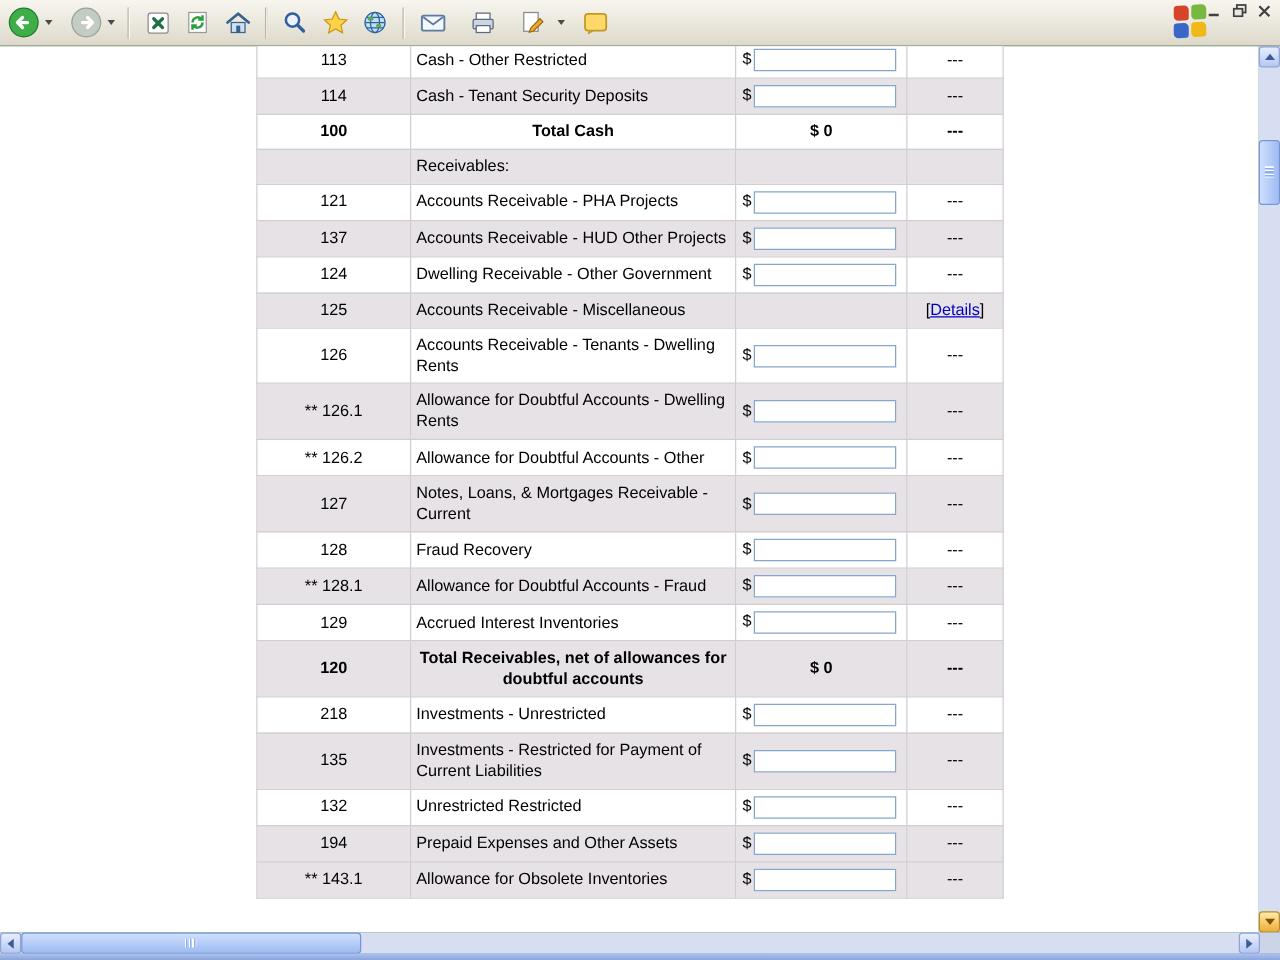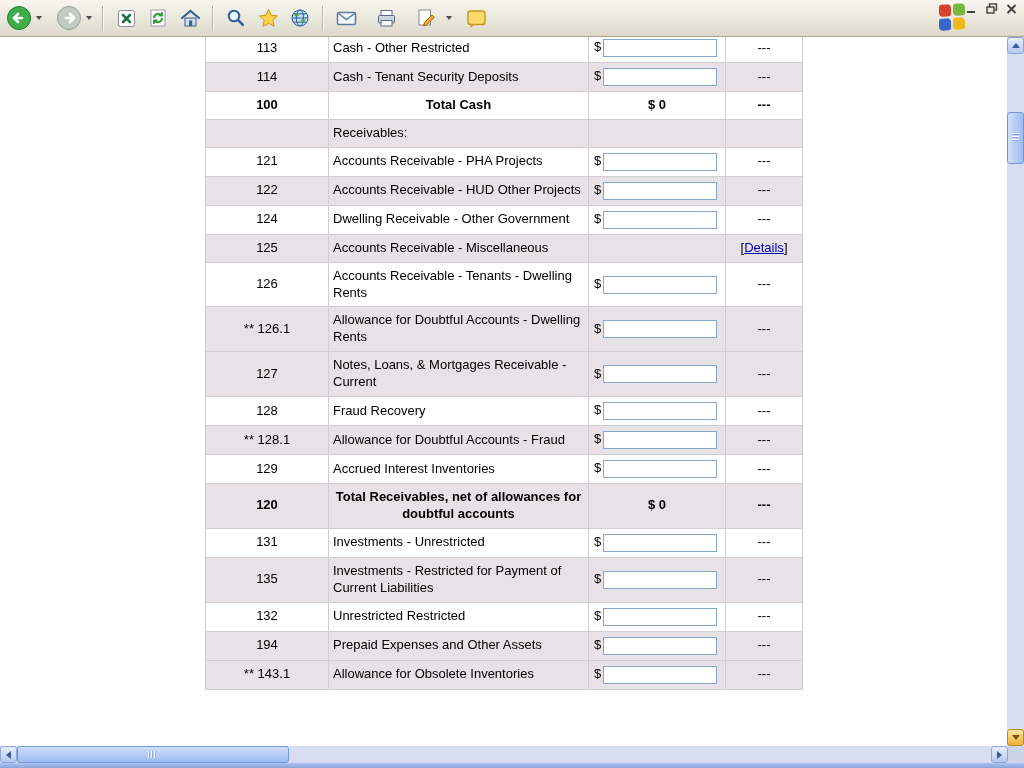--- a/index.html
+++ b/index.html
@@ -221,21 +221,21 @@
             <td class="value"></td>
             <td class="action"></td>
           </tr>
           <tr class="white input">
             <td class="line">121</td>
             <td class="desc">Accounts Receivable - PHA Projects</td>
             <td class="value"><span class="cur">$</span><input type="text" style=""></td>
             <td class="action">---</td>
           </tr>
           <tr class="gray input">
-            <td class="line">122</td>
+            <td class="line">137</td>
             <td class="desc">Accounts Receivable - HUD Other Projects</td>
             <td class="value"><span class="cur">$</span><input type="text" style=""></td>
             <td class="action">---</td>
           </tr>
           <tr class="white input">
             <td class="line">124</td>
             <td class="desc">Dwelling Receivable - Other Government</td>
             <td class="value"><span class="cur">$</span><input type="text" style=""></td>
             <td class="action">---</td>
           </tr>
@@ -250,20 +250,26 @@
             <td class="desc">Accounts Receivable - Tenants - Dwelling Rents</td>
             <td class="value"><span class="cur">$</span><input type="text" style=""></td>
             <td class="action">---</td>
           </tr>
           <tr class="gray input">
             <td class="line">** 126.1</td>
             <td class="desc">Allowance for Doubtful Accounts - Dwelling Rents</td>
             <td class="value"><span class="cur">$</span><input type="text" style=""></td>
             <td class="action">---</td>
           </tr>
+          <tr class="white input">
+            <td class="line">** 126.2</td>
+            <td class="desc">Allowance for Doubtful Accounts - Other</td>
+            <td class="value"><span class="cur">$</span><input type="text" style=""></td>
+            <td class="action">---</td>
+          </tr>
           <tr class="gray input">
             <td class="line">127</td>
             <td class="desc">Notes, Loans, &amp; Mortgages Receivable - Current</td>
             <td class="value"><span class="cur">$</span><input type="text" style=""></td>
             <td class="action">---</td>
           </tr>
           <tr class="white input">
             <td class="line">128</td>
             <td class="desc">Fraud Recovery</td>
             <td class="value"><span class="cur">$</span><input type="text" style=""></td>
@@ -281,21 +287,21 @@
             <td class="value"><span class="cur">$</span><input type="text" style=""></td>
             <td class="action">---</td>
           </tr>
           <tr class="gray total">
             <td class="line">120</td>
             <td class="desc">Total Receivables, net of allowances for doubtful accounts</td>
             <td class="value total-val">$ 0</td>
             <td class="action">---</td>
           </tr>
           <tr class="white input">
-            <td class="line">131</td>
+            <td class="line">218</td>
             <td class="desc">Investments - Unrestricted</td>
             <td class="value"><span class="cur">$</span><input type="text" style=""></td>
             <td class="action">---</td>
           </tr>
           <tr class="gray input">
             <td class="line">135</td>
             <td class="desc">Investments - Restricted for Payment of Current Liabilities</td>
             <td class="value"><span class="cur">$</span><input type="text" style=""></td>
             <td class="action">---</td>
           </tr>

